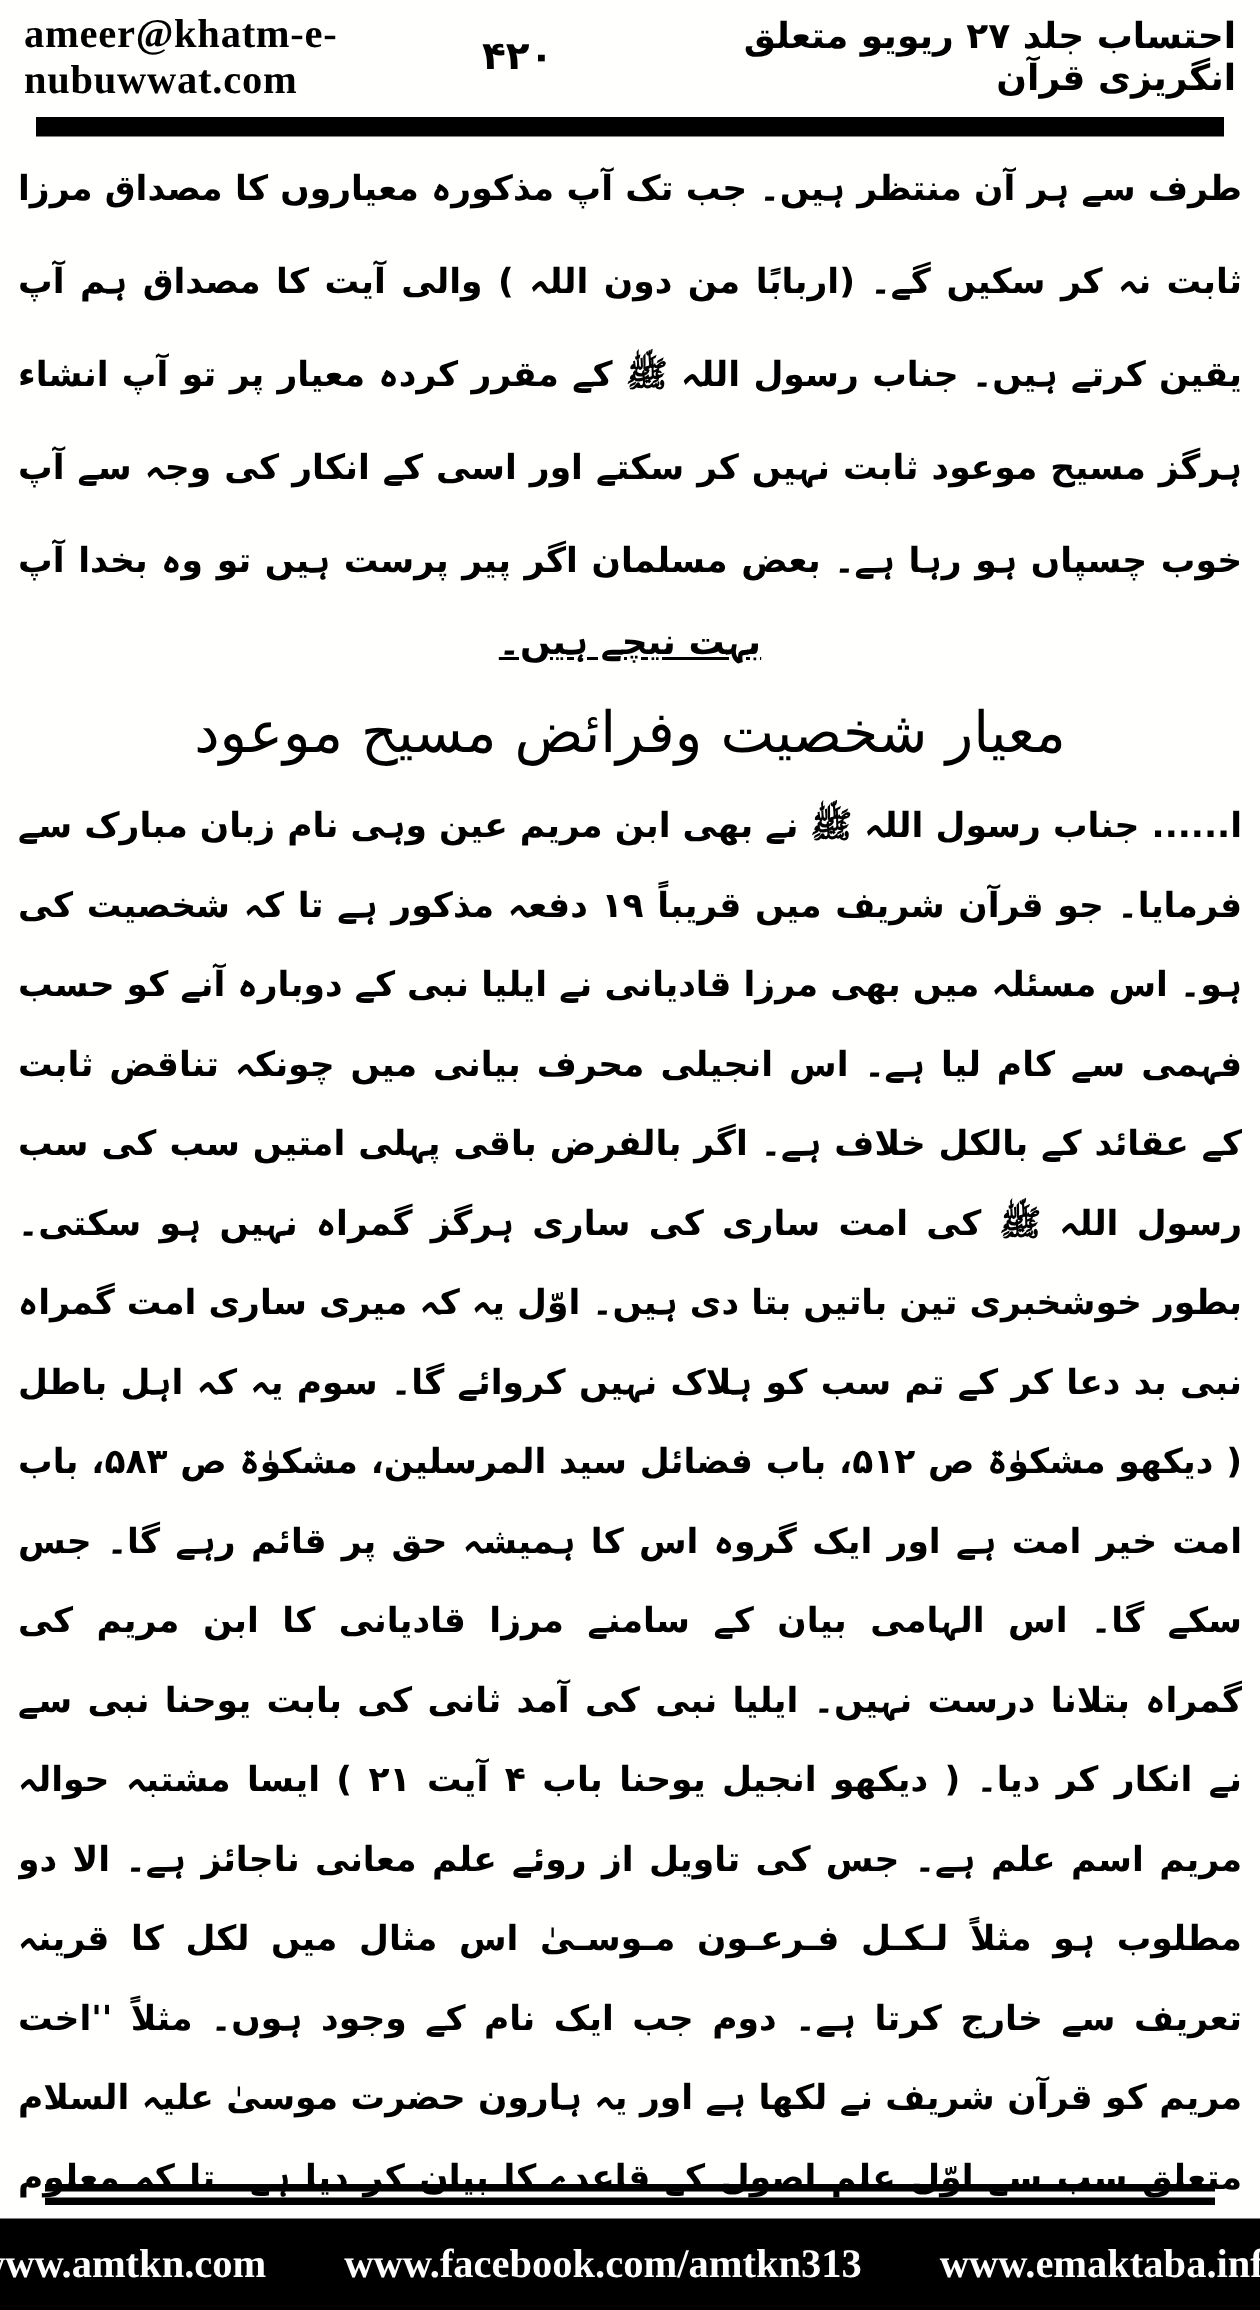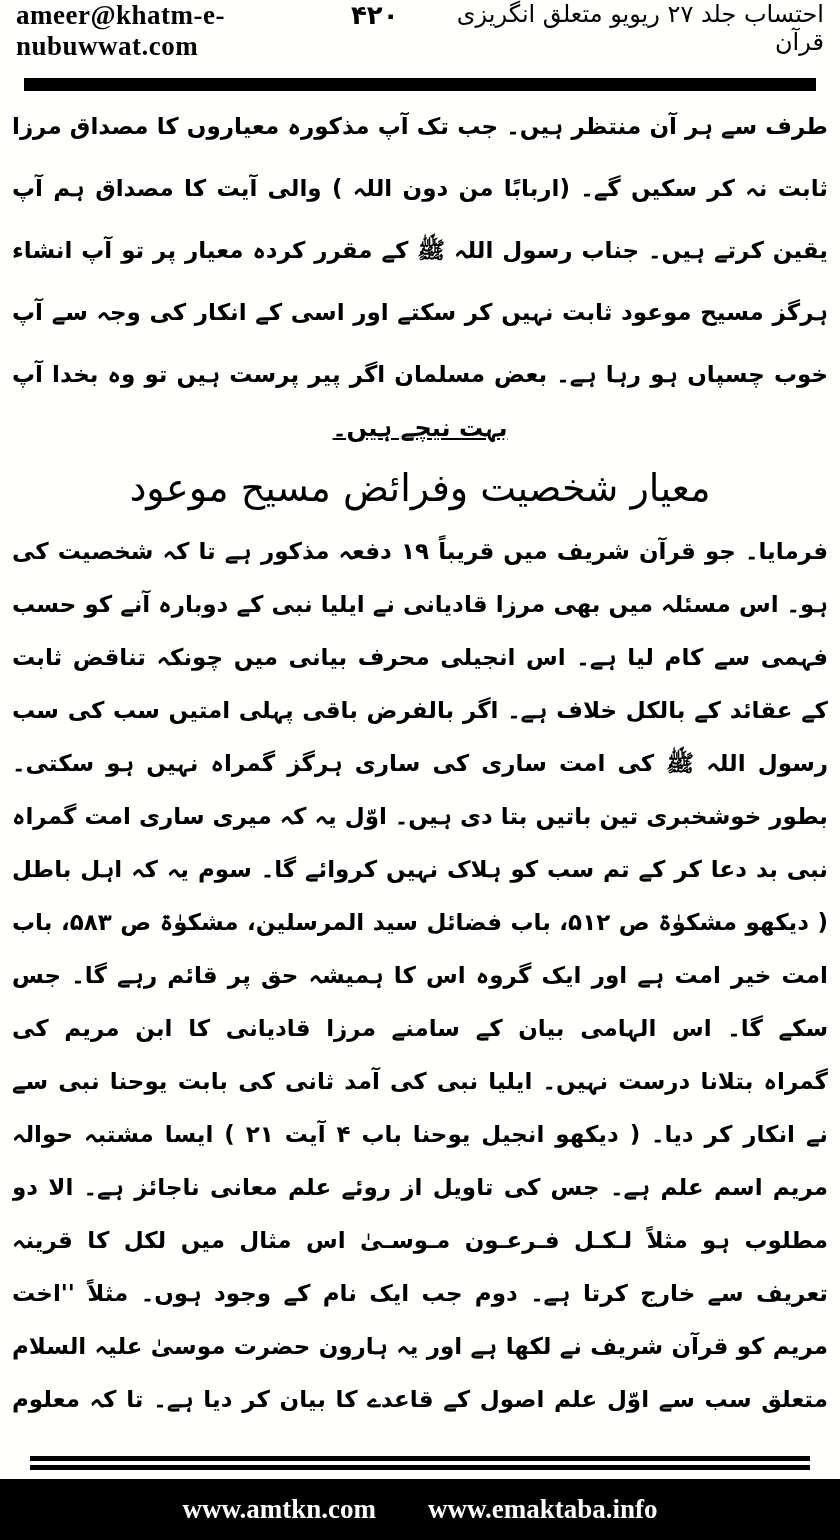--- a/index.html
+++ b/index.html
@@ -1,23 +1,23 @@
 <!DOCTYPE html>
 <html lang="ur"><head>
 <meta charset="utf-8">
 <style>
   html,body{margin:0;padding:0;background:#e8e8e8;}
   .page{position:relative;width:840px;height:1540px;background:#fffffe;overflow:hidden;
         font-family:"DejaVu Sans",sans-serif;color:#000;margin:0 auto;}
   
-  .header{display:flex;justify-content:space-between;
+  .header{display:flex;align-items:center;justify-content:space-between;
           height:76px;padding:0 16px;}
   .email{font-family:"Liberation Serif",serif;font-weight:bold;font-size:27px;letter-spacing:0.5px;}
   .pagenum{font-size:26px;font-weight:bold;direction:rtl;transform:translateX(-30px);}
-  .title-ur{font-size:24px;font-weight:normal;direction:rtl;text-align:right;}
+  .title-ur{font-size:24px;font-weight:bold;direction:rtl;text-align:right;}
   .top-rule{height:13px;background:#000;margin:2px 24px 0 24px;}
   
   .body-text{direction:rtl;padding:4px 12px 0 12px;font-weight:bold;}
   .para .line{font-size:23px;text-align:justify;text-align-last:justify;overflow:hidden;}
   .p1 .line{height:62px;line-height:62px;}
   .p2 .line{height:53px;line-height:53px;}
   .centerline{text-align:center;font-size:24px;height:46px;line-height:46px;font-weight:bold;text-decoration:underline;}
   .heading{text-align:center;font-size:38px;font-weight:normal;height:74px;line-height:74px;}
   
   .footer-rules{position:absolute;left:30px;right:30px;bottom:66px;}
@@ -44,20 +44,21 @@
     <div class="para p1">
         <div class="line">طرف سے ہر آن منتظر ہیں۔ جب تک آپ مذکورہ معیاروں کا مصداق مرزا قادیانی کو مسیح موعود</div>
         <div class="line">ثابت نہ کر سکیں گے۔ (اربابًا من دون اللہ ) والی آیت کا مصداق ہم آپ کو سب سے بڑھ کر</div>
         <div class="line">یقین کرتے ہیں۔ جناب رسول اللہ ﷺ کے مقرر کردہ معیار پر تو آپ انشاء اللہ مرزا قادیانی کو</div>
         <div class="line">ہرگز مسیح موعود ثابت نہیں کر سکتے اور اسی کے انکار کی وجہ سے آپ پر (اربابًا من دون اللہ )</div>
         <div class="line">خوب چسپاں ہو رہا ہے۔ بعض مسلمان اگر پیر پرست ہیں تو وہ بخدا آپ کی مرزا پرستی کی حد سے</div>
       </div>
     <div class="centerline">بہت نیچے ہیں۔</div>
     <div class="heading">معیار شخصیت وفرائض مسیح موعود</div>
     <div class="para p2">
+        <div class="line">ا...... جناب رسول اللہ ﷺ نے بھی ابن مریم عین وہی نام زبان مبارک سے</div>
         <div class="line">فرمایا۔ جو قرآن شریف میں قریباً ۱۹ دفعہ مذکور ہے تا کہ شخصیت کی پوری تمیز ہو کر امت کو غلط فہمی نہ</div>
         <div class="line">ہو۔ اس مسئلہ میں بھی مرزا قادیانی نے ایلیا نبی کے دوبارہ آنے کو حسب ایماء مسیح یوحنا نبی بتلا کر غلط</div>
         <div class="line">فہمی سے کام لیا ہے۔ اس انجیلی محرف بیانی میں چونکہ تناقض ثابت ہوتا ہے۔ اس واسطے اہل سنت</div>
         <div class="line">کے عقائد کے بالکل خلاف ہے۔ اگر بالفرض باقی پہلی امتیں سب کی سب گمراہ بھی ہو گئیں تو محمد</div>
         <div class="line">رسول اللہ ﷺ کی امت ساری کی ساری ہرگز گمراہ نہیں ہو سکتی۔ کیونکہ جناب رسول اللہ ﷺ نے</div>
         <div class="line">بطور خوشخبری تین باتیں بتا دی ہیں۔ اوّل یہ کہ میری ساری امت گمراہ نہیں ہو سکتی۔ دوم یہ کہ تمہارا</div>
         <div class="line">نبی بد دعا کر کے تم سب کو ہلاک نہیں کروائے گا۔ سوم یہ کہ اہل باطل اہل حق پر غالب نہ ہو سکیں گے۔</div>
         <div class="line">( دیکھو مشکوٰۃ ص ۵۱۲، باب فضائل سید المرسلین، مشکوٰۃ ص ۵۸۳، باب ثواب ہذہ الامۃ ) میں مذکور ہے کہ یہ</div>
         <div class="line">امت خیر امت ہے اور ایک گروہ اس کا ہمیشہ حق پر قائم رہے گا۔ جس کو کوئی مخالف فریق گمراہ نہ کر</div>
         <div class="line">سکے گا۔ اس الہامی بیان کے سامنے مرزا قادیانی کا ابن مریم کی شخصیت کے بارہ میں کل امت کو</div>
@@ -71,16 +72,17 @@
       </div>
   </div>
 
   <div class="footer-rules">
     <div class="frule"></div>
     <div class="frule"></div>
   </div>
 
   <div class="footer-bar">
       <div class="footer-link">www.amtkn.com</div>
+      <div class="footer-link">www.facebook.com/amtkn313</div>
       <div class="footer-link">www.emaktaba.info</div>
     </div>
 
 </div>
 
 </body></html>

